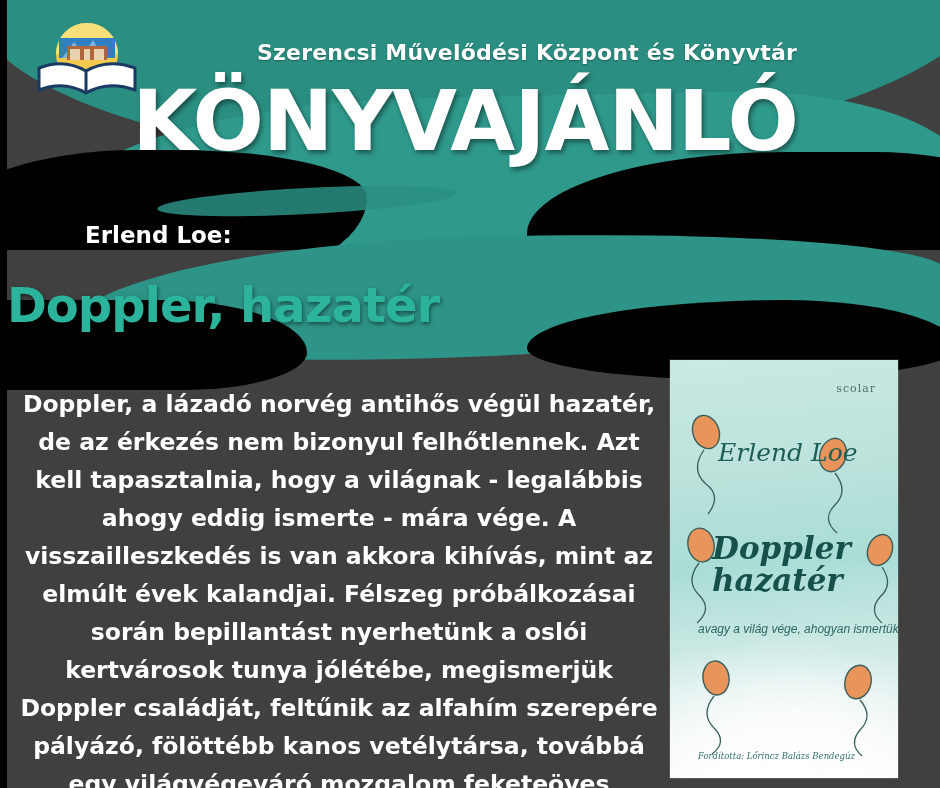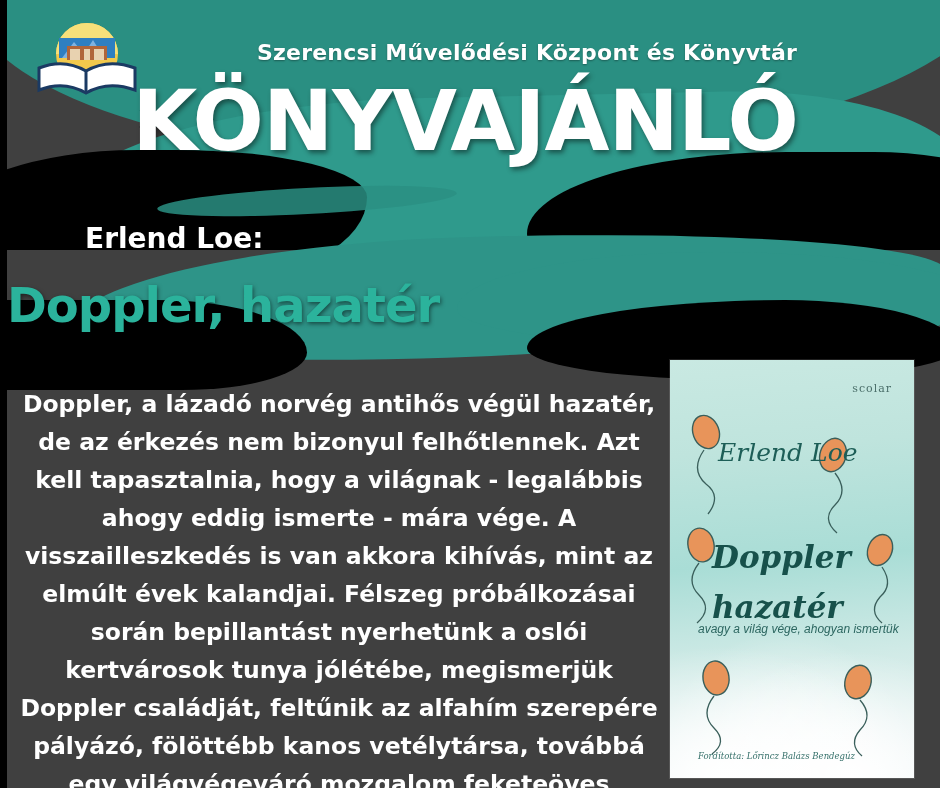--- a/index.html
+++ b/index.html
@@ -134,21 +134,21 @@
     text-shadow: 2px 3px 5px rgba(0,0,0,.45);
   }
 
   
   .author {
     position: absolute;
     left: 78px; top: 222px;
     color: #ffffff;
     font-family: "DejaVu Sans", sans-serif;
     font-weight: bold;
-    font-size: 28px;
+    font-size: 23px;
   }
   .book-title {
     position: absolute;
     left: 0; top: 268px;
     width: 940px;
     text-align: left;
     color: #2bb39c;
     font-family: "DejaVu Sans", sans-serif;
     font-weight: bold;
     font-size: 48px;
@@ -171,21 +171,20 @@
   }
 
   
   .cover {
     position: absolute;
     left: 663px; top: 360px;
     width: 228px; height: 418px;
     background: linear-gradient(175deg, #c9e9e2 0%, #bfe4dd 22%, #a9ddd6 48%, #cfeae6 70%, #e8f3f2 88%, #f2f8f8 100%);
     overflow: hidden;
     box-shadow: 0 0 0 1px rgba(255,255,255,.12);
-    padding-left: 16px;
   }
   .cover .clouds {
     position: absolute;
     left: 0; bottom: 0;
     width: 257px; height: 150px;
     background: radial-gradient(ellipse at 20% 100%, #ffffff 0%, rgba(255,255,255,0) 62%),
                 radial-gradient(ellipse at 70% 100%, #ffffff 0%, rgba(255,255,255,0) 60%),
                 radial-gradient(ellipse at 45% 120%, #ffffff 0%, rgba(255,255,255,0) 70%);
   }
   .cover .publisher {
@@ -208,21 +207,21 @@
     text-align: left;
   }
   .cover .c-title {
     position: absolute;
     left: 42px; top: 172px;
     color: #17514b;
     font-family: "DejaVu Serif", serif;
     font-style: italic;
     font-weight: bold;
     font-size: 31px;
-    line-height: 50px;
+    line-height: 32px;
     text-align: left;
   }
   .cover .c-sub {
     position: absolute;
     left: 28px; top: 262px;
     width: 205px;
     text-align: left;
     color: #2c6660;
     font-family: Liberation Sans, sans-serif;
     font-style: italic;

